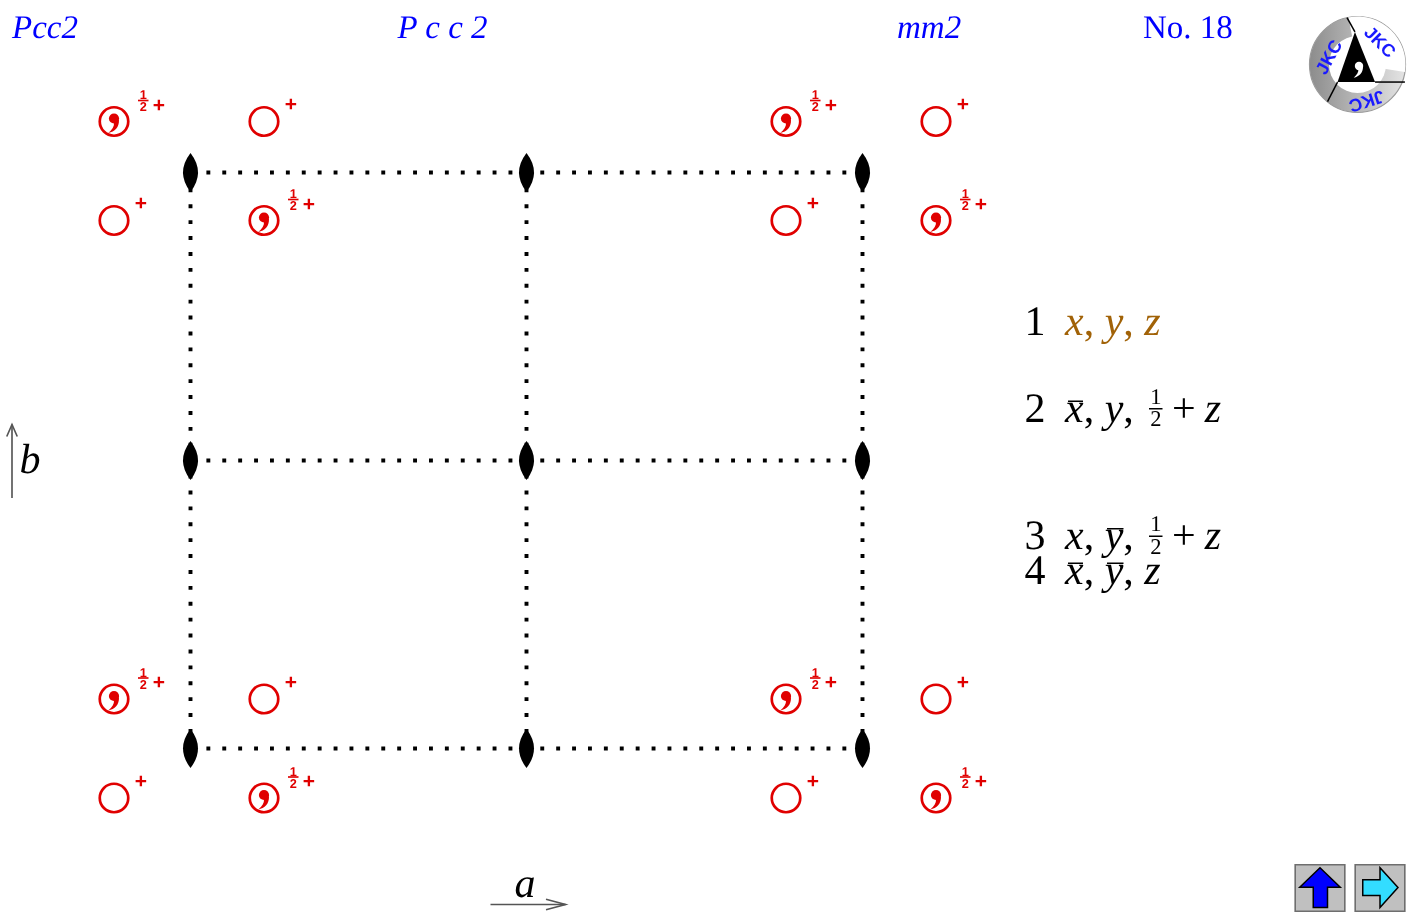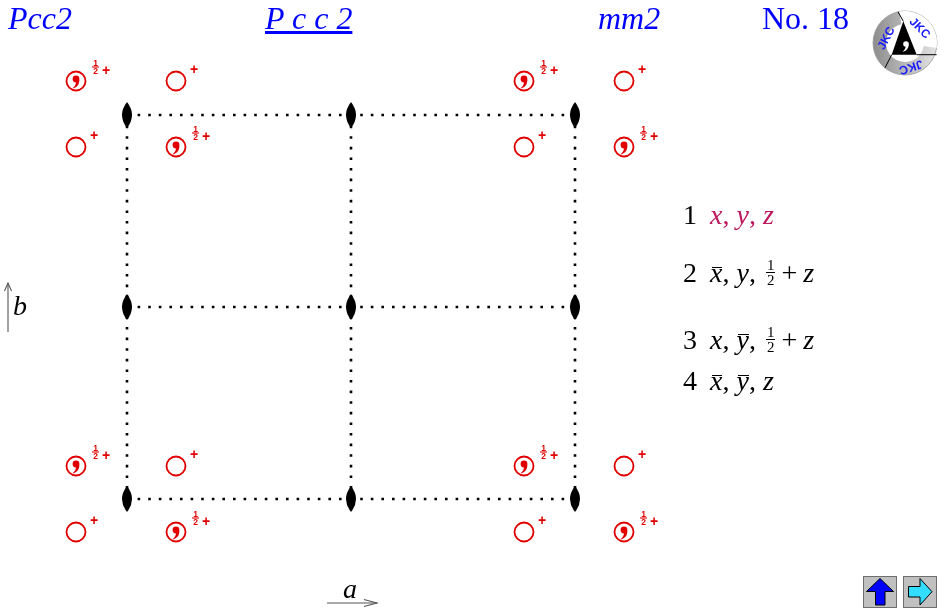--- a/index.html
+++ b/index.html
@@ -1,32 +1,32 @@
 <!DOCTYPE html>
 <html><head>
 <meta charset="utf-8">
 <style>
   html, body { margin: 0; padding: 0; background: #ffffff; }
   body {
     width: 944px; height: 616px; position: relative; overflow: hidden;
     font-family: "Liberation Serif", "DejaVu Serif", serif;
   }
   .title {
-    position: absolute; top: 3px; font-size: 32px; line-height: 30px;
+    position: absolute; top: 3px; font-size: 22px; line-height: 30px;
     color: #0000ff; white-space: pre;
   }
   .italic { font-style: italic; }
   #diagram { position: absolute; left: 0; top: 0; }
   .pos-line {
     position: absolute; left: 683px; font-size: 28px; line-height: 28px;
     white-space: pre; color: #000000;
   }
   .pos-index { display: inline-block; width: 27px; }
   .coords .var { font-style: italic; }
-  .coords.blue { color: #be185d; margin-top: 36px; }
+  .coords.blue { color: #a16207; margin-top: 36px; }
   .bar { position: relative; display: inline-block; }
   .bar::before {
     content: ""; position: absolute; left: 2px; right: 0; top: 8px;
     border-top: 1.3px solid currentColor;
   }
   .frac {
     display: inline-flex; flex-direction: column; align-items: center;
     font-size: 15px; line-height: 14px; vertical-align: 12px; margin: 0 6px 0 3px;
   }
   .frac .num { border-bottom: 1px solid currentColor; padding: 0 1px; }
@@ -34,21 +34,21 @@
   .nav-btn {
     position: absolute; top: 576px; width: 34px; height: 32px;
     background: #c0c0c0; border: 1px solid #6e6e6e; box-sizing: border-box; cursor: pointer;
   }
   .nav-btn svg { display: block; }
 </style>
 </head>
 <body>
 
 <div class="title italic" style="left:8px;">Pcc2</div>
-<div class="title italic" style="left:265px;text-decoration:underline;">P c c 2</div>
+<div class="title italic" style="left:265px;">P c c 2</div>
 <div class="title italic" style="left:598px;">mm2</div>
 <div class="title" style="left:762px;">No. 18</div>
 
 <svg id="diagram" width="944" height="616" viewBox="0 0 944 616">
   <defs>
     <linearGradient id="logoGrad" x1="0" y1="0" x2="1" y2="0">
       <stop offset="0" stop-color="#8c8c8c"></stop>
       <stop offset="1" stop-color="#e4e4e4"></stop>
     </linearGradient>
     <g id="sym-comma-half">
@@ -135,21 +135,21 @@
     <text x="15" y="-15" transform="rotate(45 15 -15)" font-family="Liberation Sans, sans-serif" font-weight="bold" font-size="12" fill="#1a1aff" text-anchor="middle" dominant-baseline="central">JKC</text>
     <text x="-19" y="-5" transform="rotate(-62 -19 -5)" font-family="Liberation Sans, sans-serif" font-weight="bold" font-size="12" fill="#1a1aff" text-anchor="middle" dominant-baseline="central">JKC</text>
     <text x="6" y="24.5" transform="rotate(162 6 24.5)" font-family="Liberation Sans, sans-serif" font-weight="bold" font-size="12" fill="#1a1aff" text-anchor="middle" dominant-baseline="central">JKC</text>
   </g>
 </svg>
 
 <div class="pos-line" style="top:201px;"><span class="pos-index">1</span><span class="coords blue"><span class="var">x</span><span>, </span><span class="var">y</span><span>, </span><span class="var">z</span></span></div>
 
 <div class="pos-line" style="top:258px;"><span class="pos-index">2</span><span class="coords"><span class="var bar">x</span><span>, </span><span class="var">y</span><span>, </span><span class="frac"><span class="num">1</span><span class="den">2</span></span><span class="op">+</span><span class="var">z</span></span></div>
 
-<div class="pos-line" style="top:325px;"><span class="pos-index">3</span><span class="coords"><span class="var">x</span><span>, </span><span class="var bar">y</span><span>, </span><span class="frac"><span class="num">1</span><span class="den">2</span></span><span class="op">+</span><span class="var">z</span></span></div>
+<div class="pos-line" style="top:343px;"><span class="pos-index">3</span><span class="coords"><span class="var">x</span><span>, </span><span class="var bar">y</span><span>, </span><span class="frac"><span class="num">1</span><span class="den">2</span></span><span class="op">+</span><span class="var">z</span></span></div>
 
 <div class="pos-line" style="top:367px;"><span class="pos-index">4</span><span class="coords"><span class="var bar">x</span><span>, </span><span class="var bar">y</span><span>, </span><span class="var">z</span></span></div>
 
 <div class="nav-btn" style="left:863px;">
   <svg width="32" height="30" viewBox="0 0 32 30">
     <polygon points="16,1.5 2.5,14.5 11.5,14.5 11.5,28 21,28 21,14.5 29.5,14.5" fill="#0000ff" stroke="#000" stroke-width="1"></polygon>
   </svg>
 </div>
 <div class="nav-btn" style="left:903px;">
   <svg width="32" height="30" viewBox="0 0 32 30">

